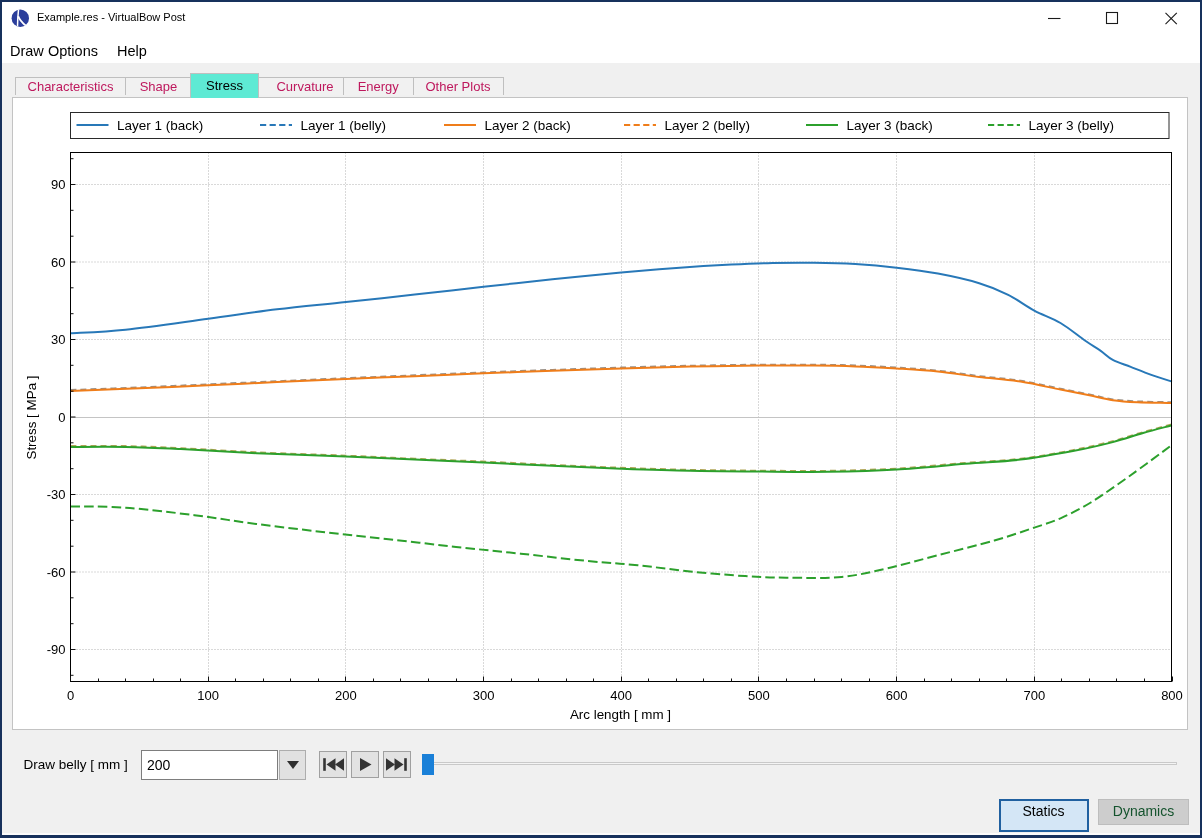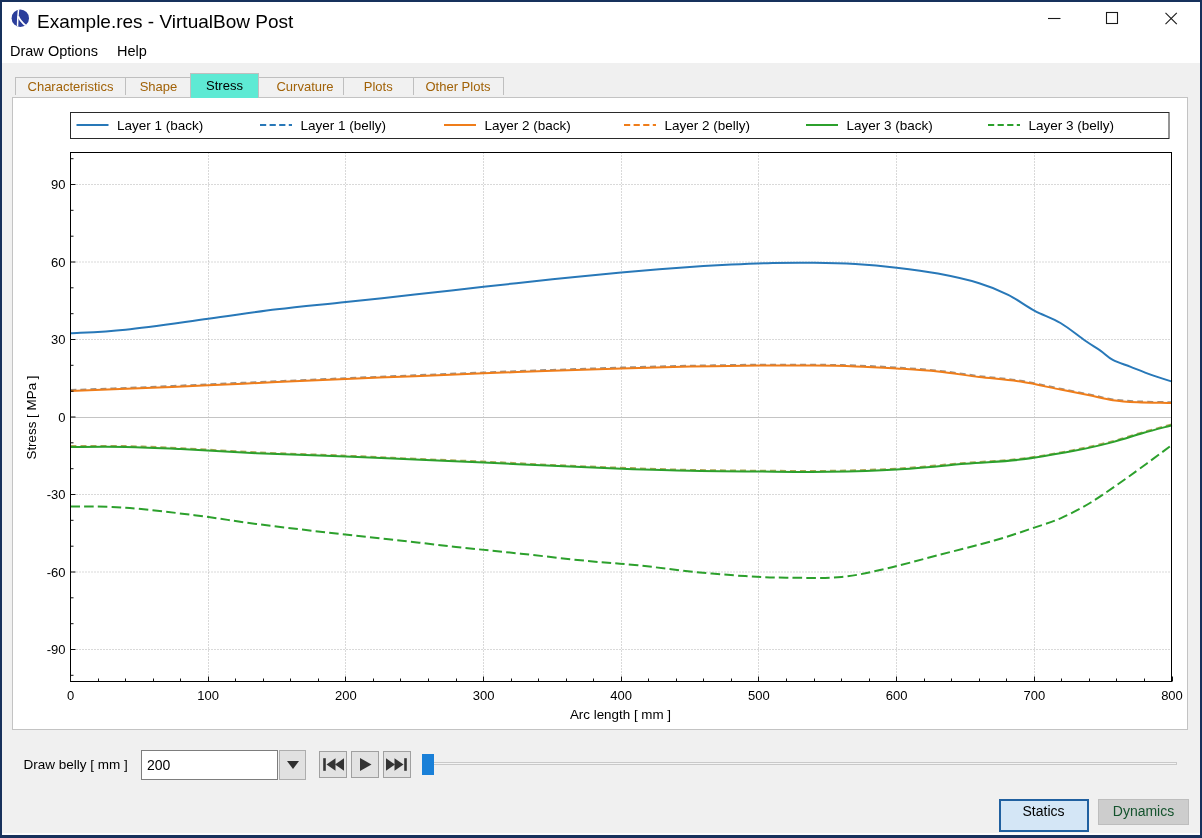--- a/index.html
+++ b/index.html
@@ -1,23 +1,23 @@
 <!DOCTYPE html>
 <html><head><meta charset="utf-8"><style>
 * { margin:0; padding:0; box-sizing:border-box; }
 html,body { width:1202px; height:838px; overflow:hidden; }
 body { font-family:"Liberation Sans", sans-serif; position:relative; background:#f0f0f0; }
 .frame { position:absolute; background:#17315c; z-index:50; }
 .abs { position:absolute; }
 #titlebar { left:2px; top:2px; width:1198px; height:36px; background:#fff; }
-#title { left:37px; top:11px; font-size:19px; color:#000; }
+#title { left:37px; top:11px; font-size:11px; color:#000; }
 #menubar { left:2px; top:38px; width:1198px; height:25px; background:#fff; color:#000; }
 .menu { top:43px; font-size:14.5px; }
 .tab { top:77px; height:18px; background:#f1f1f1; border:1px solid #bfbfbf; border-bottom:none;
-  font-size:13px; text-align:center; line-height:18px; color:#a16207; }
+  font-size:13px; text-align:center; line-height:18px; color:#be185d; }
 #tabactive { top:73px; height:25px; background:#5eead4; border:1px solid #bfbfbf; border-bottom:none;
   font-size:13px; text-align:center; line-height:23px; z-index:3; }
 #pane { left:12px; top:97px; width:1175.5px; height:632.5px; background:#fff; border:1px solid #c3c3c3; z-index:2; }
 #drawlbl { left:23.5px; top:757px; font-size:13.5px; color:#000; }
 #combo { left:141px; top:750px; width:137px; height:29.5px; background:#fff; border:1px solid #7d7d7d;
   font-size:14px; line-height:28px; padding-left:5px; color:#000; }
 #combobtn { left:279px; top:750px; width:27px; height:29.5px; background:#e1e1e1; border:1px solid #adadad; }
 #combobtn div { position:absolute; left:7px; top:10px; width:0; height:0;
   border-left:6px solid transparent; border-right:6px solid transparent; border-top:8px solid #2f2f2f; }
 .pbtn { top:751.3px; width:27.5px; height:27px; background:#e2e2e2; border:1px solid #a0a0a0; }
@@ -54,21 +54,21 @@
 </g>
   </svg>
 <div id="menubar" class="abs"></div>
 <div class="menu abs" style="left:10px">Draw</div>
 <div class="menu abs" style="left:48px">Options</div>
 <div class="menu abs" style="left:117px">Help</div>
 <div class="tab abs" style="left:15px; width:111px">Characteristics</div>
 <div class="tab abs" style="left:125px; width:67px">Shape</div>
 <div id="tabactive" class="abs" style="left:190px; width:69px">Stress</div>
 <div class="tab abs" style="left:258px; width:94px">Curvature</div>
-<div class="tab abs" style="left:343px; width:70.5px">Plots</div>
+<div class="tab abs" style="left:343px; width:70.5px">Energy</div>
 <div class="tab abs" style="left:412.5px; width:91px">Other Plots</div>
 <div id="pane" class="abs"><svg width="1173.5" height="630.5" viewBox="13 98 1173.5 630.5" font-family="Liberation Sans, sans-serif">
       <g stroke="#b3b3b3" stroke-width="1" stroke-dasharray="1 2">
         <line x1="208.5" y1="152.5" x2="208.5" y2="681.5"></line>
         <line x1="345.5" y1="152.5" x2="345.5" y2="681.5"></line>
         <line x1="483.5" y1="152.5" x2="483.5" y2="681.5"></line>
         <line x1="621.5" y1="152.5" x2="621.5" y2="681.5"></line>
         <line x1="758.5" y1="152.5" x2="758.5" y2="681.5"></line>
         <line x1="896.5" y1="152.5" x2="896.5" y2="681.5"></line>
         <line x1="1034.5" y1="152.5" x2="1034.5" y2="681.5"></line>

